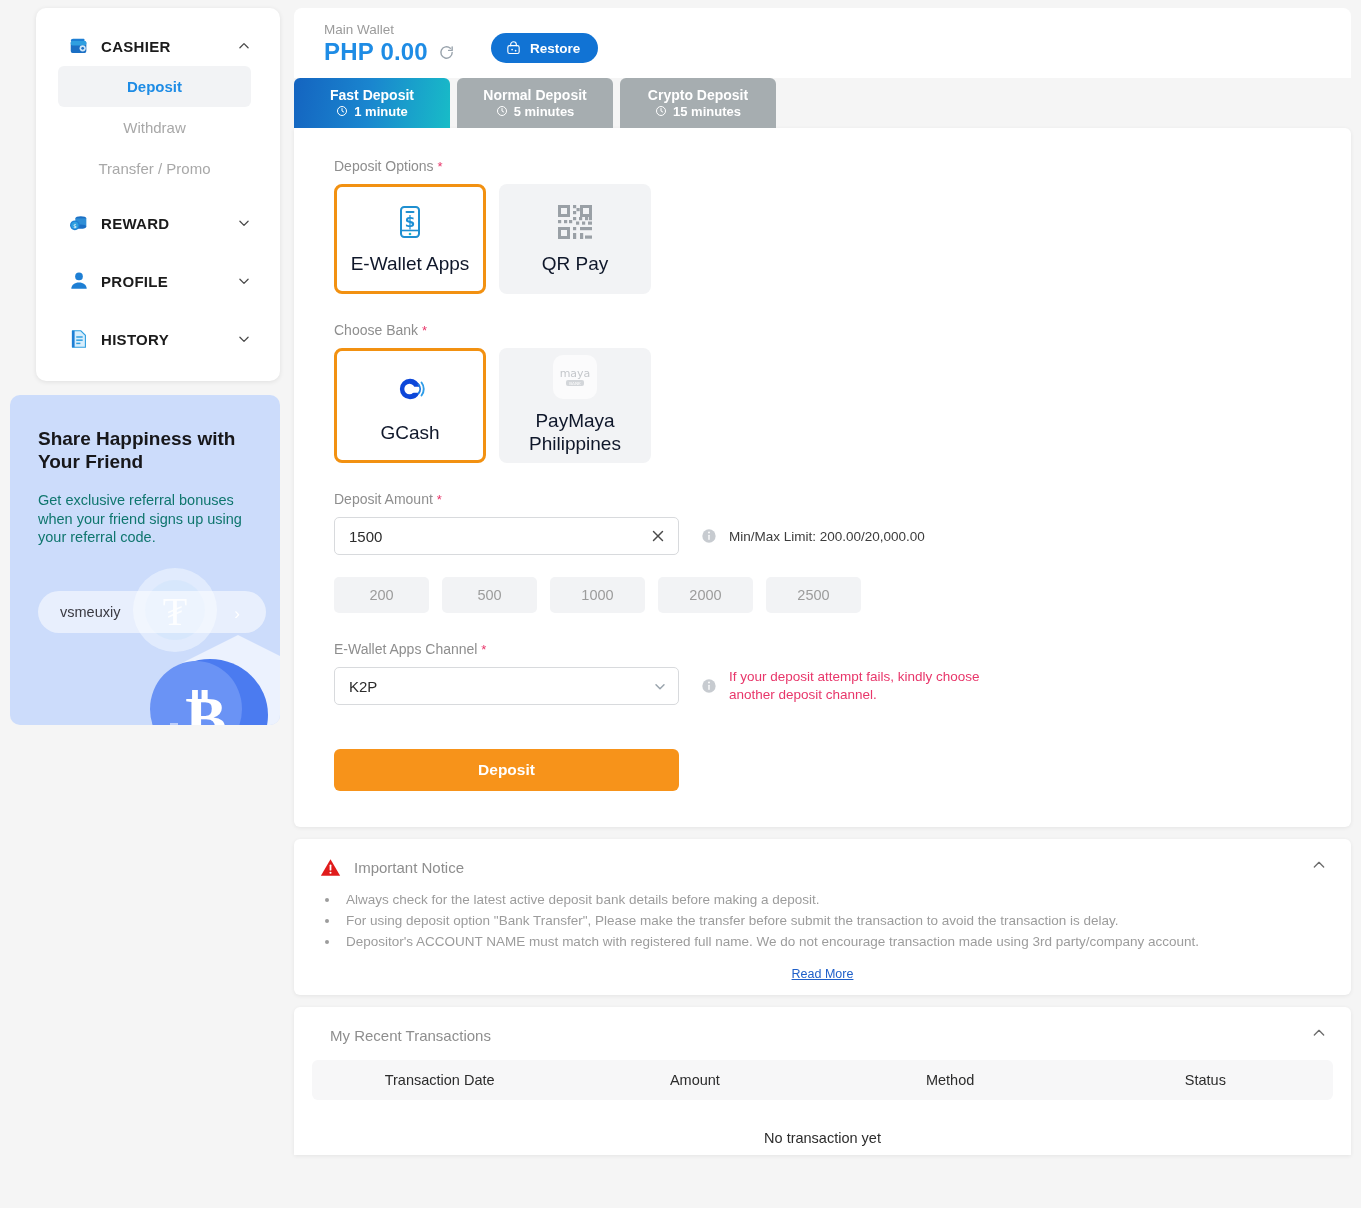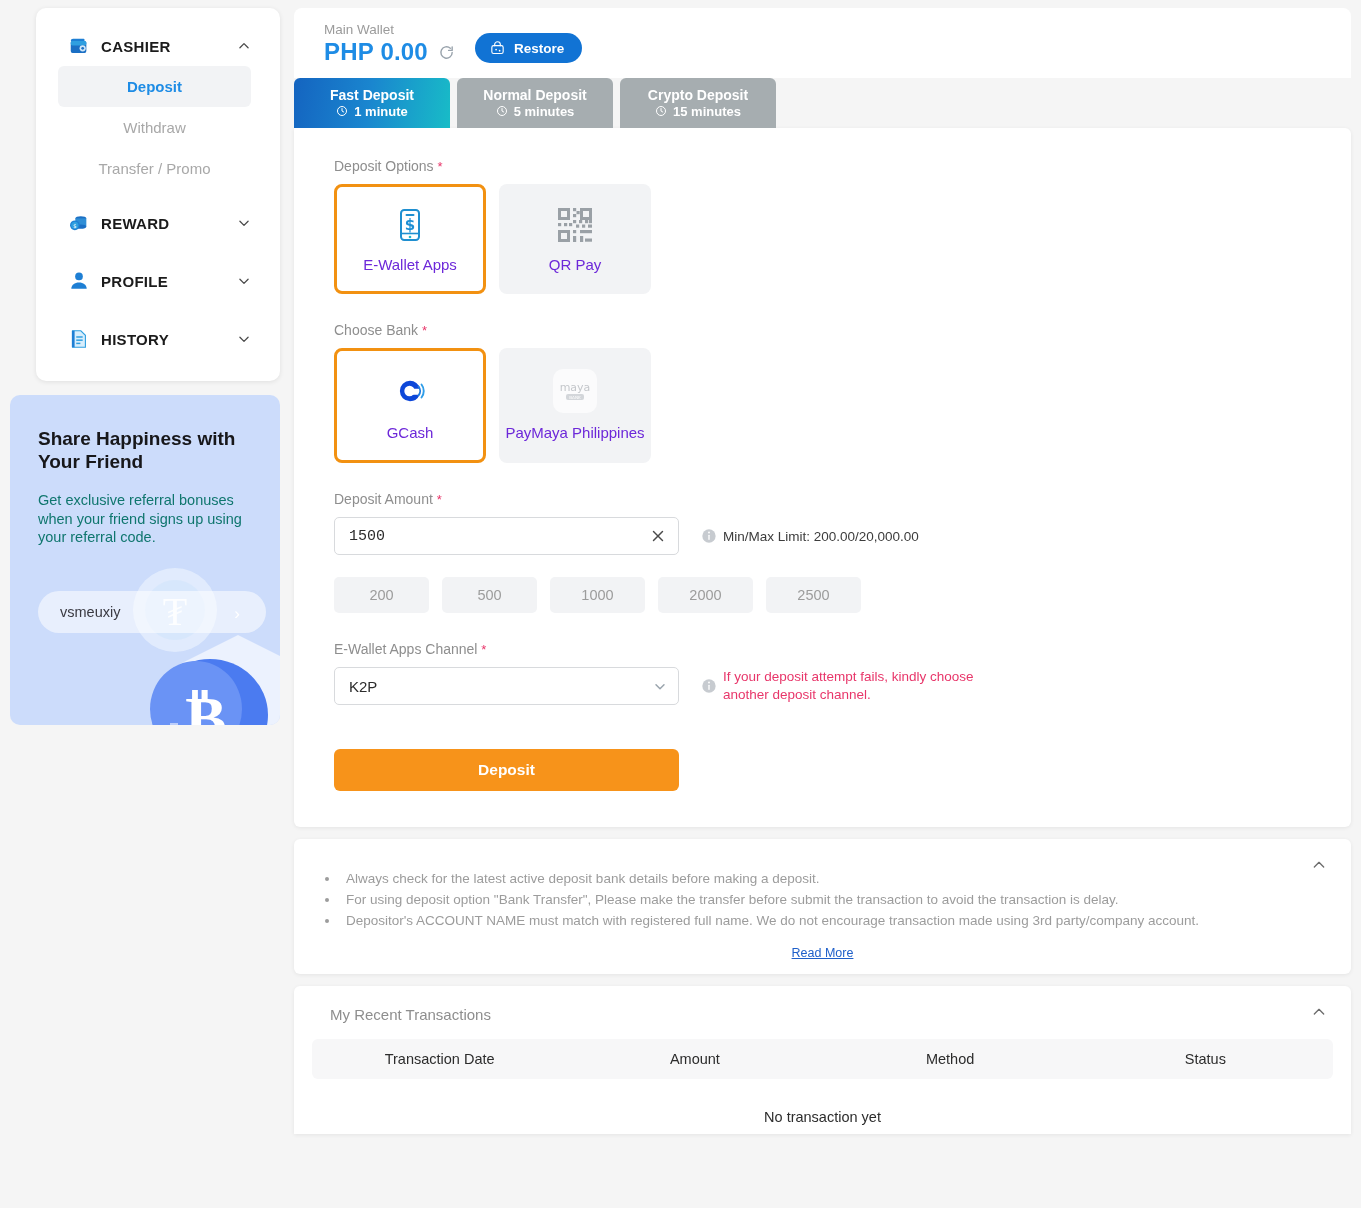--- a/index.html
+++ b/index.html
@@ -52,21 +52,21 @@
     display: flex; align-items: center; padding: 0 22px;
     font-size: 14.5px; color: #3a3a42;
   }
   .promo .arrow-r { position: absolute; right: 26px; top: 13px; color: #fff; font-size: 17px; }
   .promo svg.deco { position: absolute; }
 
   
   .main { flex: 1; padding: 8px 10px 0 4px; min-width: 0; }
   .wallet-bar {
     background: #fff; border-radius: 8px 8px 0 0;
-    padding: 14px 0 12px 30px; display: flex; align-items: flex-end; gap: 20px;
+    padding: 14px 0 12px 30px; display: flex; align-items: flex-end; gap: 36px;
   }
   .wallet-lbl { font-size: 13.5px; color: #9b9b9b; }
   .wallet-amt {
     font-size: 24px; font-weight: 700; color: #1e8ce5; letter-spacing: .2px;
     display: flex; align-items: center; gap: 10px; margin-top: 1px;
   }
   .restore-btn {
     background: #1173d4; color: #fff; border: none; border-radius: 18px;
     height: 30px; padding: 0 18px 0 14px; display: flex; align-items: center; gap: 8px;
     font-size: 13.5px; font-weight: 700; cursor: pointer; margin-bottom: 3px;
@@ -90,34 +90,34 @@
   .f-label { font-size: 14px; color: #8e8e8e; margin-bottom: 10px; }
   .req { color: #e8366a; font-size: 13px; }
 
   .opt-row { display: flex; gap: 13px; }
   .opt-card {
     width: 152px; height: 110px; border-radius: 8px; background: #f2f3f5;
     display: flex; flex-direction: column; align-items: center; justify-content: center;
     gap: 11px; cursor: pointer; border: 3px solid transparent;
   }
   .opt-card.sel { background: #fff; border-color: #f29111; }
-  .opt-card .cap { font-size: 15px; color: #6d28d9; text-align: center; line-height: 1.2; }
+  .opt-card .cap { font-size: 19px; color: #0f172a; text-align: center; line-height: 1.2; }
   .opt-card.bank { height: 115px; }
 
   .amt-row { display: flex; align-items: center; gap: 22px; }
   .amt-input {
     width: 345px; height: 38px; border: 1px solid #d8dadd; border-radius: 5px;
-    background: #fff; display: flex; align-items: center; padding: 0 6px 0 14px; font-family: Liberation Mono, monospace;
+    background: #fff; display: flex; align-items: center; padding: 0 6px 0 14px;
   }
   .amt-input input {
     flex: 1; border: none; outline: none; font-size: 15px; color: #2c2c2c;
     font-family: inherit; background: transparent;
   }
   .clear-x { width: 28px; height: 28px; color: #4a4a4a; cursor: pointer; display:flex; align-items:center; justify-content:center; }
-  .hint { display: flex; align-items: center; gap: 6px; font-size: 13.5px; color: #3c3c3c; }
+  .hint { display: flex; align-items: center; gap: 12px; font-size: 13.5px; color: #3c3c3c; }
   .hint.err { color: #e8366a; line-height: 1.35; max-width: 320px; }
   .i-circ { width: 16px; height: 16px; flex: 0 0 16px; }
 
   .quick-row { display: flex; gap: 13px; margin-top: 22px; }
   .quick {
     width: 95px; height: 36px; border-radius: 5px; background: #f2f3f5;
     color: #9c9c9c; font-size: 14.5px; display: flex; align-items: center; justify-content: center;
     cursor: pointer; border: none; font-family: inherit;
   }
 
@@ -482,20 +482,30 @@
               </svg>
           </span>
           <span>If your deposit attempt fails, kindly choose another deposit channel.</span>
         </div>
       </div>
 
       <button class="deposit-btn">Deposit</button>
     </div>
 
     <section class="notice">
+      <div class="notice-head">
+        <span style="display:flex">
+          <svg viewBox="0 0 24 24" width="21" height="21">
+              <path d="M12 2.6 L23 21.4 H1 Z" fill="#e01b1b"></path>
+              <rect x="11" y="8.5" width="2" height="7" fill="#fff" rx="1"></rect>
+              <circle cx="12" cy="18" r="1.2" fill="#fff"></circle>
+            </svg>
+        </span>
+        <span class="h">Important Notice</span>
+      </div>
       <span class="coll-chev">
         <svg viewBox="0 0 24 24" width="16" height="16" fill="none" stroke="#6c6c6c" stroke-width="2" stroke-linecap="round" stroke-linejoin="round">
             <polyline points="5,15 12,8 19,15"></polyline>
           </svg>
       </span>
       <ul>
         <li>Always check for the latest active deposit bank details before making a deposit.</li>
         <li>For using deposit option "Bank Transfer", Please make the transfer before submit the transaction to avoid the transaction is delay.</li>
         <li>Depositor's ACCOUNT NAME must match with registered full name. We do not encourage transaction made using 3rd party/company account.</li>
       </ul>

